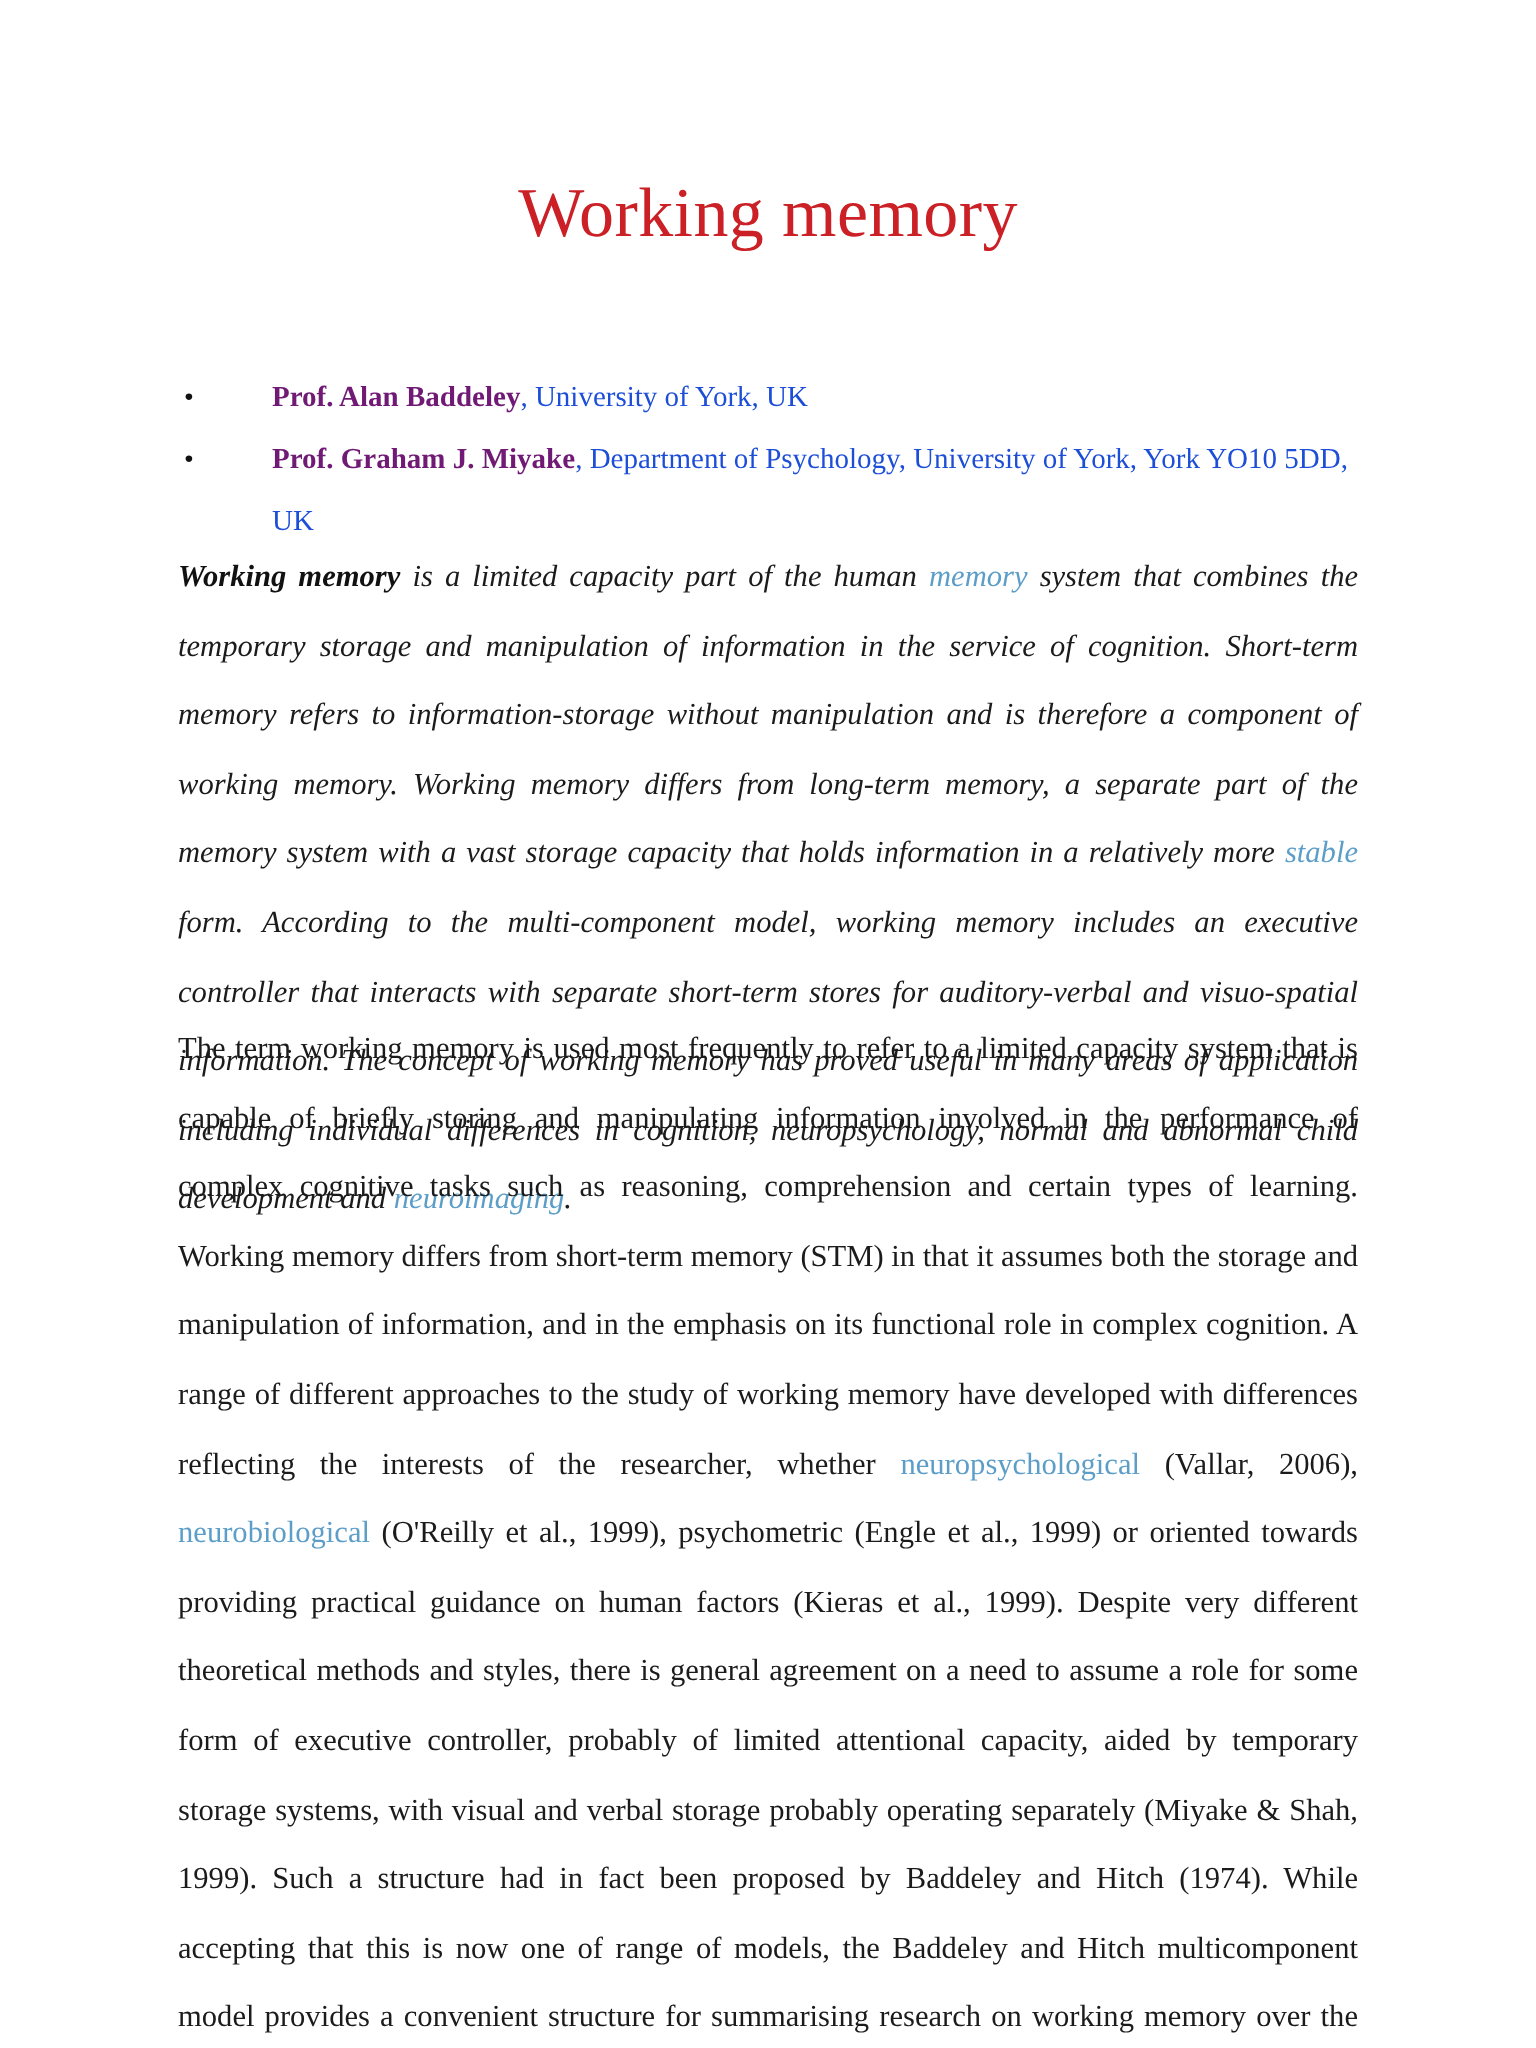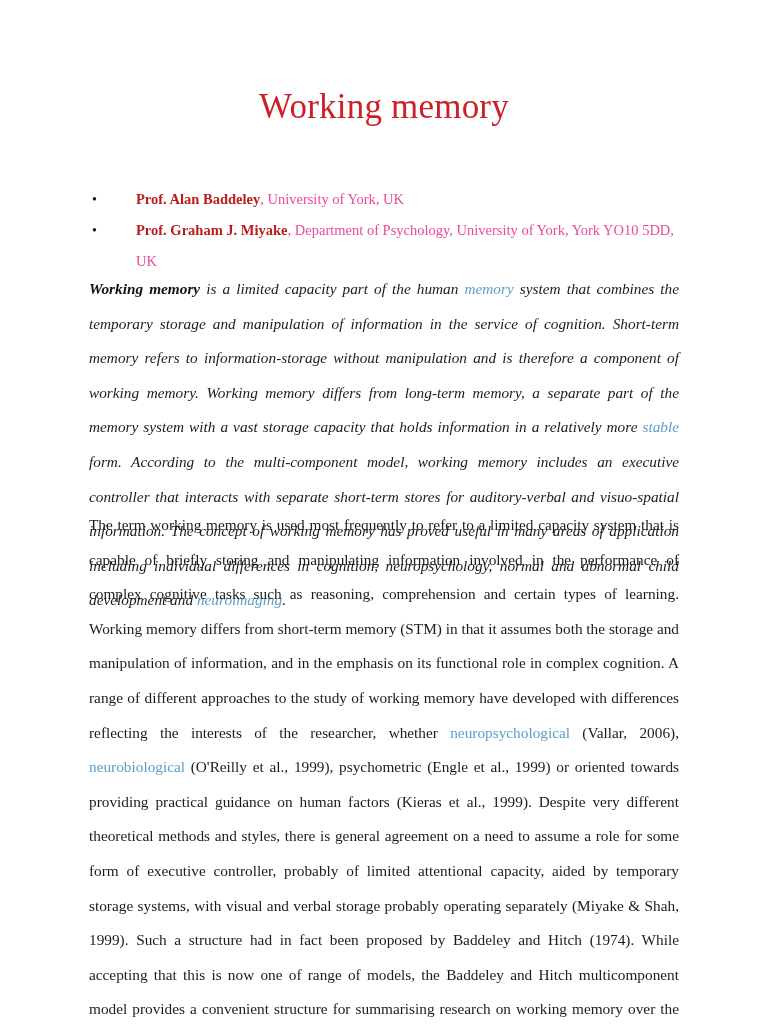--- a/index.html
+++ b/index.html
@@ -58,24 +58,24 @@
     line-height: 31px;
     color: #111111;
   }
   .author-item .author-text {
     display: block;
     padding-left: 47px;
     text-indent: 0;
   }
   .author-name {
     font-weight: bold;
-    color: #b91c1c;
+    color: #701a75;
   }
   .author-affil {
-    color: #ec4899;
+    color: #1d4ed8;
   }
   .body-para {
     position: absolute;
     left: 89px;
     width: 590px;
     margin: 0;
     font-size: 15.3px;
     line-height: 34.6px;
     text-align: justify;
     text-justify: inter-word;

